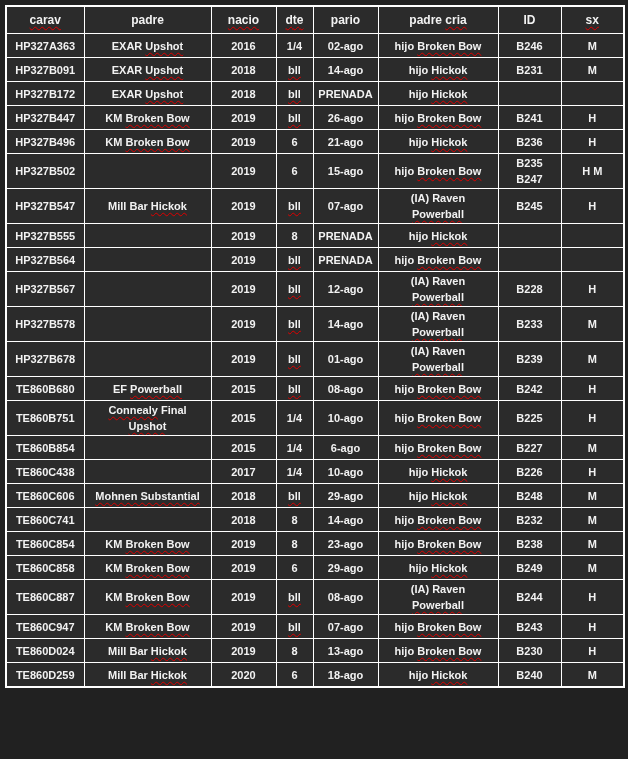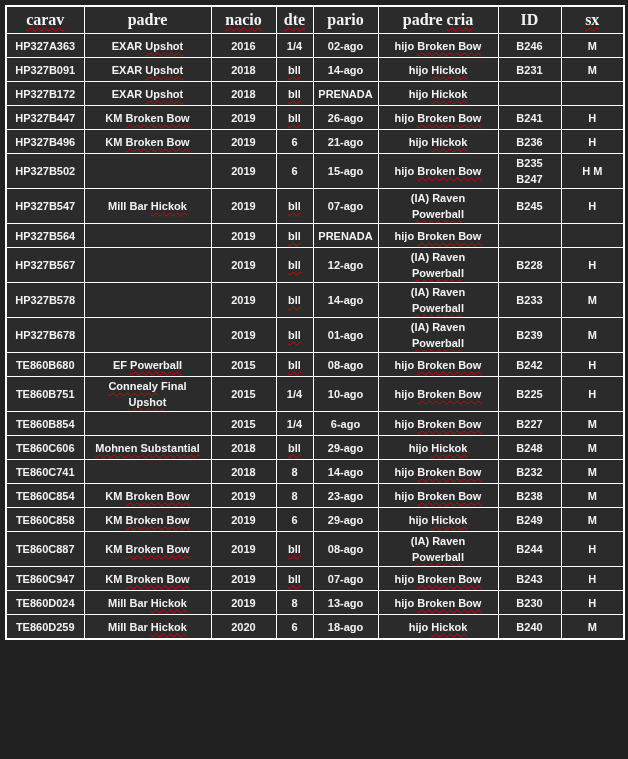--- a/index.html
+++ b/index.html
@@ -35,23 +35,22 @@
     background: #2b2b2b;
     color: #f2f2f2;
     text-align: center;
     vertical-align: middle;
     font-weight: bold;
     padding: 1px 2px;
     line-height: 16px;
     overflow: hidden;
   }
   th {
-    font-size: 16px;
+    font-size: 12px;
     height: 24px;
-    font-family: Liberation Serif, serif;
   }
   td {
     font-size: 11px;
     height: 21px;
   }
   .miss {
     text-decoration: underline;
     text-decoration-style: wavy;
     text-decoration-color: #e00000;
     text-decoration-thickness: 1px;
@@ -151,20 +150,30 @@
           <td>HP327B547</td>
           <td>Mill Bar <span class="miss">Hickok</span></td>
           <td>2019</td>
           <td><span class="miss">bll</span></td>
           <td>07-ago</td>
           <td>(IA) Raven<br><span class="miss">Powerball</span></td>
           <td>B245</td>
           <td>H</td>
         </tr>
         <tr>
+          <td>HP327B555</td>
+          <td></td>
+          <td>2019</td>
+          <td>8</td>
+          <td>PRENADA</td>
+          <td>hijo <span class="miss">Hickok</span></td>
+          <td></td>
+          <td></td>
+        </tr>
+        <tr>
           <td>HP327B564</td>
           <td></td>
           <td>2019</td>
           <td><span class="miss">bll</span></td>
           <td>PRENADA</td>
           <td>hijo <span class="miss">Broken Bow</span></td>
           <td></td>
           <td></td>
         </tr>
         <tr>
@@ -221,20 +230,30 @@
           <td>TE860B854</td>
           <td></td>
           <td>2015</td>
           <td>1/4</td>
           <td>6-ago</td>
           <td>hijo <span class="miss">Broken Bow</span></td>
           <td>B227</td>
           <td>M</td>
         </tr>
         <tr>
+          <td>TE860C438</td>
+          <td></td>
+          <td>2017</td>
+          <td>1/4</td>
+          <td>10-ago</td>
+          <td>hijo <span class="miss">Hickok</span></td>
+          <td>B226</td>
+          <td>H</td>
+        </tr>
+        <tr>
           <td>TE860C606</td>
           <td><span class="miss">Mohnen Substantial</span></td>
           <td>2018</td>
           <td><span class="miss">bll</span></td>
           <td>29-ago</td>
           <td>hijo <span class="miss">Hickok</span></td>
           <td>B248</td>
           <td>M</td>
         </tr>
         <tr>

